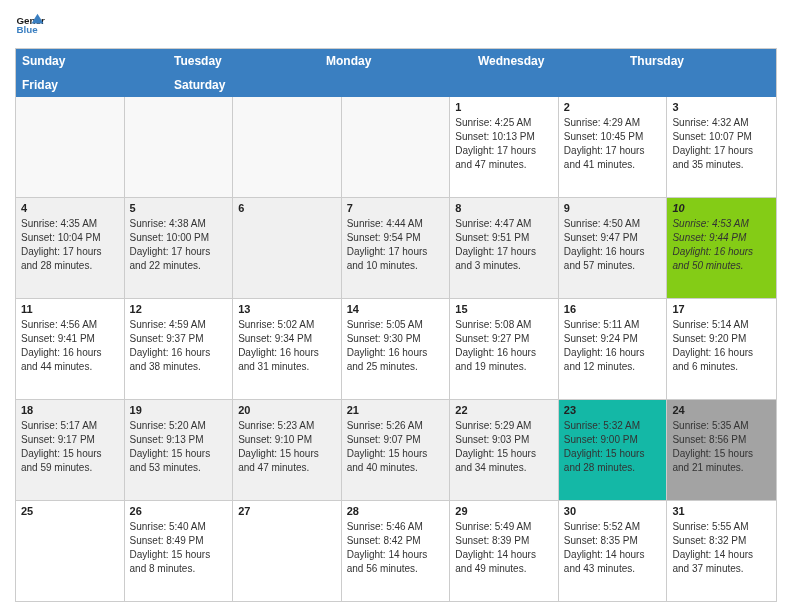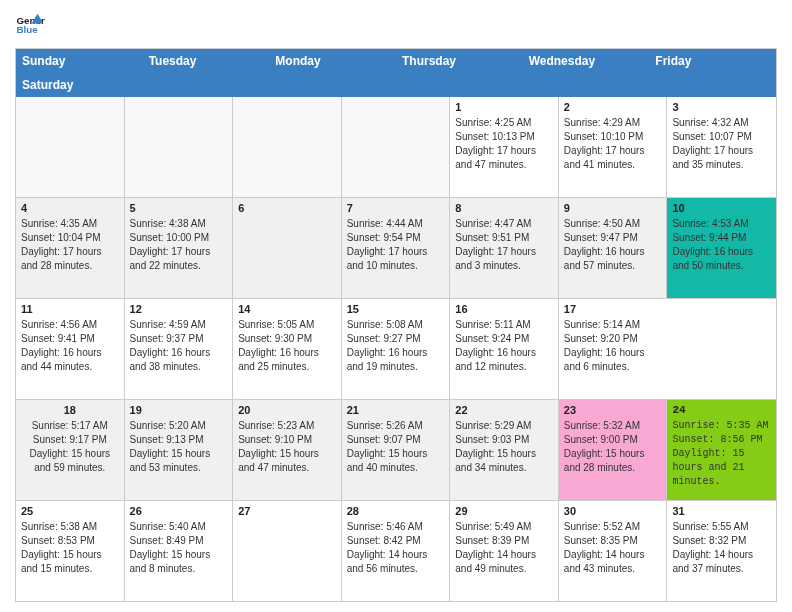--- a/index.html
+++ b/index.html
@@ -46,21 +46,21 @@
       color: #333;
     }
     .calendar {
       flex: 1;
       display: flex;
       flex-direction: column;
       border: 1px solid #ccc;
     }
     .cal-header {
       display: grid;
-      grid-template-columns: repeat(6, 1fr);
+      grid-template-columns: repeat(5, 1fr);
       background: #3a7fc1;
     }
     .cal-header-cell {
       color: white;
       font-weight: bold;
       font-size: 12px;
       padding: 5px 6px;
       text-align: left;
     }
     .cal-body {
@@ -121,42 +121,42 @@
       <div class="main-title"></div>
       <div class="subtitle"></div>
     </div>
   </div>
 
   <div class="calendar">
     <div class="cal-header">
     <div class="cal-header-cell">Sunday</div>
         <div class="cal-header-cell">Tuesday</div>
         <div class="cal-header-cell">Monday</div>
+        <div class="cal-header-cell">Wednesday</div>
         <div class="cal-header-cell">Thursday</div>
-        <div class="cal-header-cell">Wednesday</div>
         <div class="cal-header-cell">Friday</div>
         <div class="cal-header-cell">Saturday</div>
       </div>
     <div class="cal-body">
     <div class="cal-row">
           <div class="cal-cell empty"></div>
           <div class="cal-cell empty"></div>
           <div class="cal-cell empty"></div>
           <div class="cal-cell empty"></div>
           <div class="cal-cell">
             <div class="day-num">1</div>
             <div class="cell-text">Sunrise: 4:25 AM
 Sunset: 10:13 PM
 Daylight: 17 hours
 and 47 minutes.</div>
           </div>
           <div class="cal-cell">
             <div class="day-num">2</div>
             <div class="cell-text">Sunrise: 4:29 AM
-Sunset: 10:10 PM
+Sunset: 10:45 PM
 Daylight: 17 hours
 and 41 minutes.</div>
           </div>
           <div class="cal-cell">
             <div class="day-num">3</div>
             <div class="cell-text">Sunrise: 4:32 AM
 Sunset: 10:07 PM
 Daylight: 17 hours
 and 35 minutes.</div>
           </div>
@@ -193,21 +193,21 @@
 Daylight: 17 hours
 and 3 minutes.</div>
           </div>
           <div class="cal-cell shaded" style="background: rgb(240, 240, 240);">
             <div class="day-num">9</div>
             <div class="cell-text">Sunrise: 4:50 AM
 Sunset: 9:47 PM
 Daylight: 16 hours
 and 57 minutes.</div>
           </div>
-          <div class="cal-cell shaded" style="background: #14b8a6;">
+          <div class="cal-cell shaded" style="background: #84cc16; font-style: italic;">
             <div class="day-num">10</div>
             <div class="cell-text">Sunrise: 4:53 AM
 Sunset: 9:44 PM
 Daylight: 16 hours
 and 50 minutes.</div>
           </div>
         </div>
         <div class="cal-row">
           <div class="cal-cell">
             <div class="day-num">11</div>
@@ -217,20 +217,27 @@
 and 44 minutes.</div>
           </div>
           <div class="cal-cell">
             <div class="day-num">12</div>
             <div class="cell-text">Sunrise: 4:59 AM
 Sunset: 9:37 PM
 Daylight: 16 hours
 and 38 minutes.</div>
           </div>
           <div class="cal-cell">
+            <div class="day-num">13</div>
+            <div class="cell-text">Sunrise: 5:02 AM
+Sunset: 9:34 PM
+Daylight: 16 hours
+and 31 minutes.</div>
+          </div>
+          <div class="cal-cell">
             <div class="day-num">14</div>
             <div class="cell-text">Sunrise: 5:05 AM
 Sunset: 9:30 PM
 Daylight: 16 hours
 and 25 minutes.</div>
           </div>
           <div class="cal-cell">
             <div class="day-num">15</div>
             <div class="cell-text">Sunrise: 5:08 AM
 Sunset: 9:27 PM
@@ -246,21 +253,21 @@
           </div>
           <div class="cal-cell">
             <div class="day-num">17</div>
             <div class="cell-text">Sunrise: 5:14 AM
 Sunset: 9:20 PM
 Daylight: 16 hours
 and 6 minutes.</div>
           </div>
         </div>
         <div class="cal-row">
-          <div class="cal-cell shaded" style="background: rgb(240, 240, 240); text-align: center;">
+          <div class="cal-cell shaded" style="background: rgb(240, 240, 240);">
             <div class="day-num">18</div>
             <div class="cell-text">Sunrise: 5:17 AM
 Sunset: 9:17 PM
 Daylight: 15 hours
 and 59 minutes.</div>
           </div>
           <div class="cal-cell shaded" style="background: rgb(240, 240, 240);">
             <div class="day-num">19</div>
             <div class="cell-text">Sunrise: 5:20 AM
 Sunset: 9:13 PM
@@ -281,42 +288,38 @@
 Daylight: 15 hours
 and 40 minutes.</div>
           </div>
           <div class="cal-cell shaded" style="background: rgb(240, 240, 240);">
             <div class="day-num">22</div>
             <div class="cell-text">Sunrise: 5:29 AM
 Sunset: 9:03 PM
 Daylight: 15 hours
 and 34 minutes.</div>
           </div>
-          <div class="cal-cell shaded" style="background: #f9a8d4;">
+          <div class="cal-cell shaded" style="background: #14b8a6;">
             <div class="day-num">23</div>
             <div class="cell-text">Sunrise: 5:32 AM
 Sunset: 9:00 PM
 Daylight: 15 hours
 and 28 minutes.</div>
           </div>
-          <div class="cal-cell shaded" style="background: #84cc16; font-family: Liberation Mono, monospace;">
+          <div class="cal-cell shaded" style="background: #a3a3a3;">
             <div class="day-num">24</div>
             <div class="cell-text">Sunrise: 5:35 AM
 Sunset: 8:56 PM
 Daylight: 15 hours
 and 21 minutes.</div>
           </div>
         </div>
         <div class="cal-row">
           <div class="cal-cell">
             <div class="day-num">25</div>
-            <div class="cell-text">Sunrise: 5:38 AM
-Sunset: 8:53 PM
-Daylight: 15 hours
-and 15 minutes.</div>
           </div>
           <div class="cal-cell">
             <div class="day-num">26</div>
             <div class="cell-text">Sunrise: 5:40 AM
 Sunset: 8:49 PM
 Daylight: 15 hours
 and 8 minutes.</div>
           </div>
           <div class="cal-cell">
             <div class="day-num">27</div>

